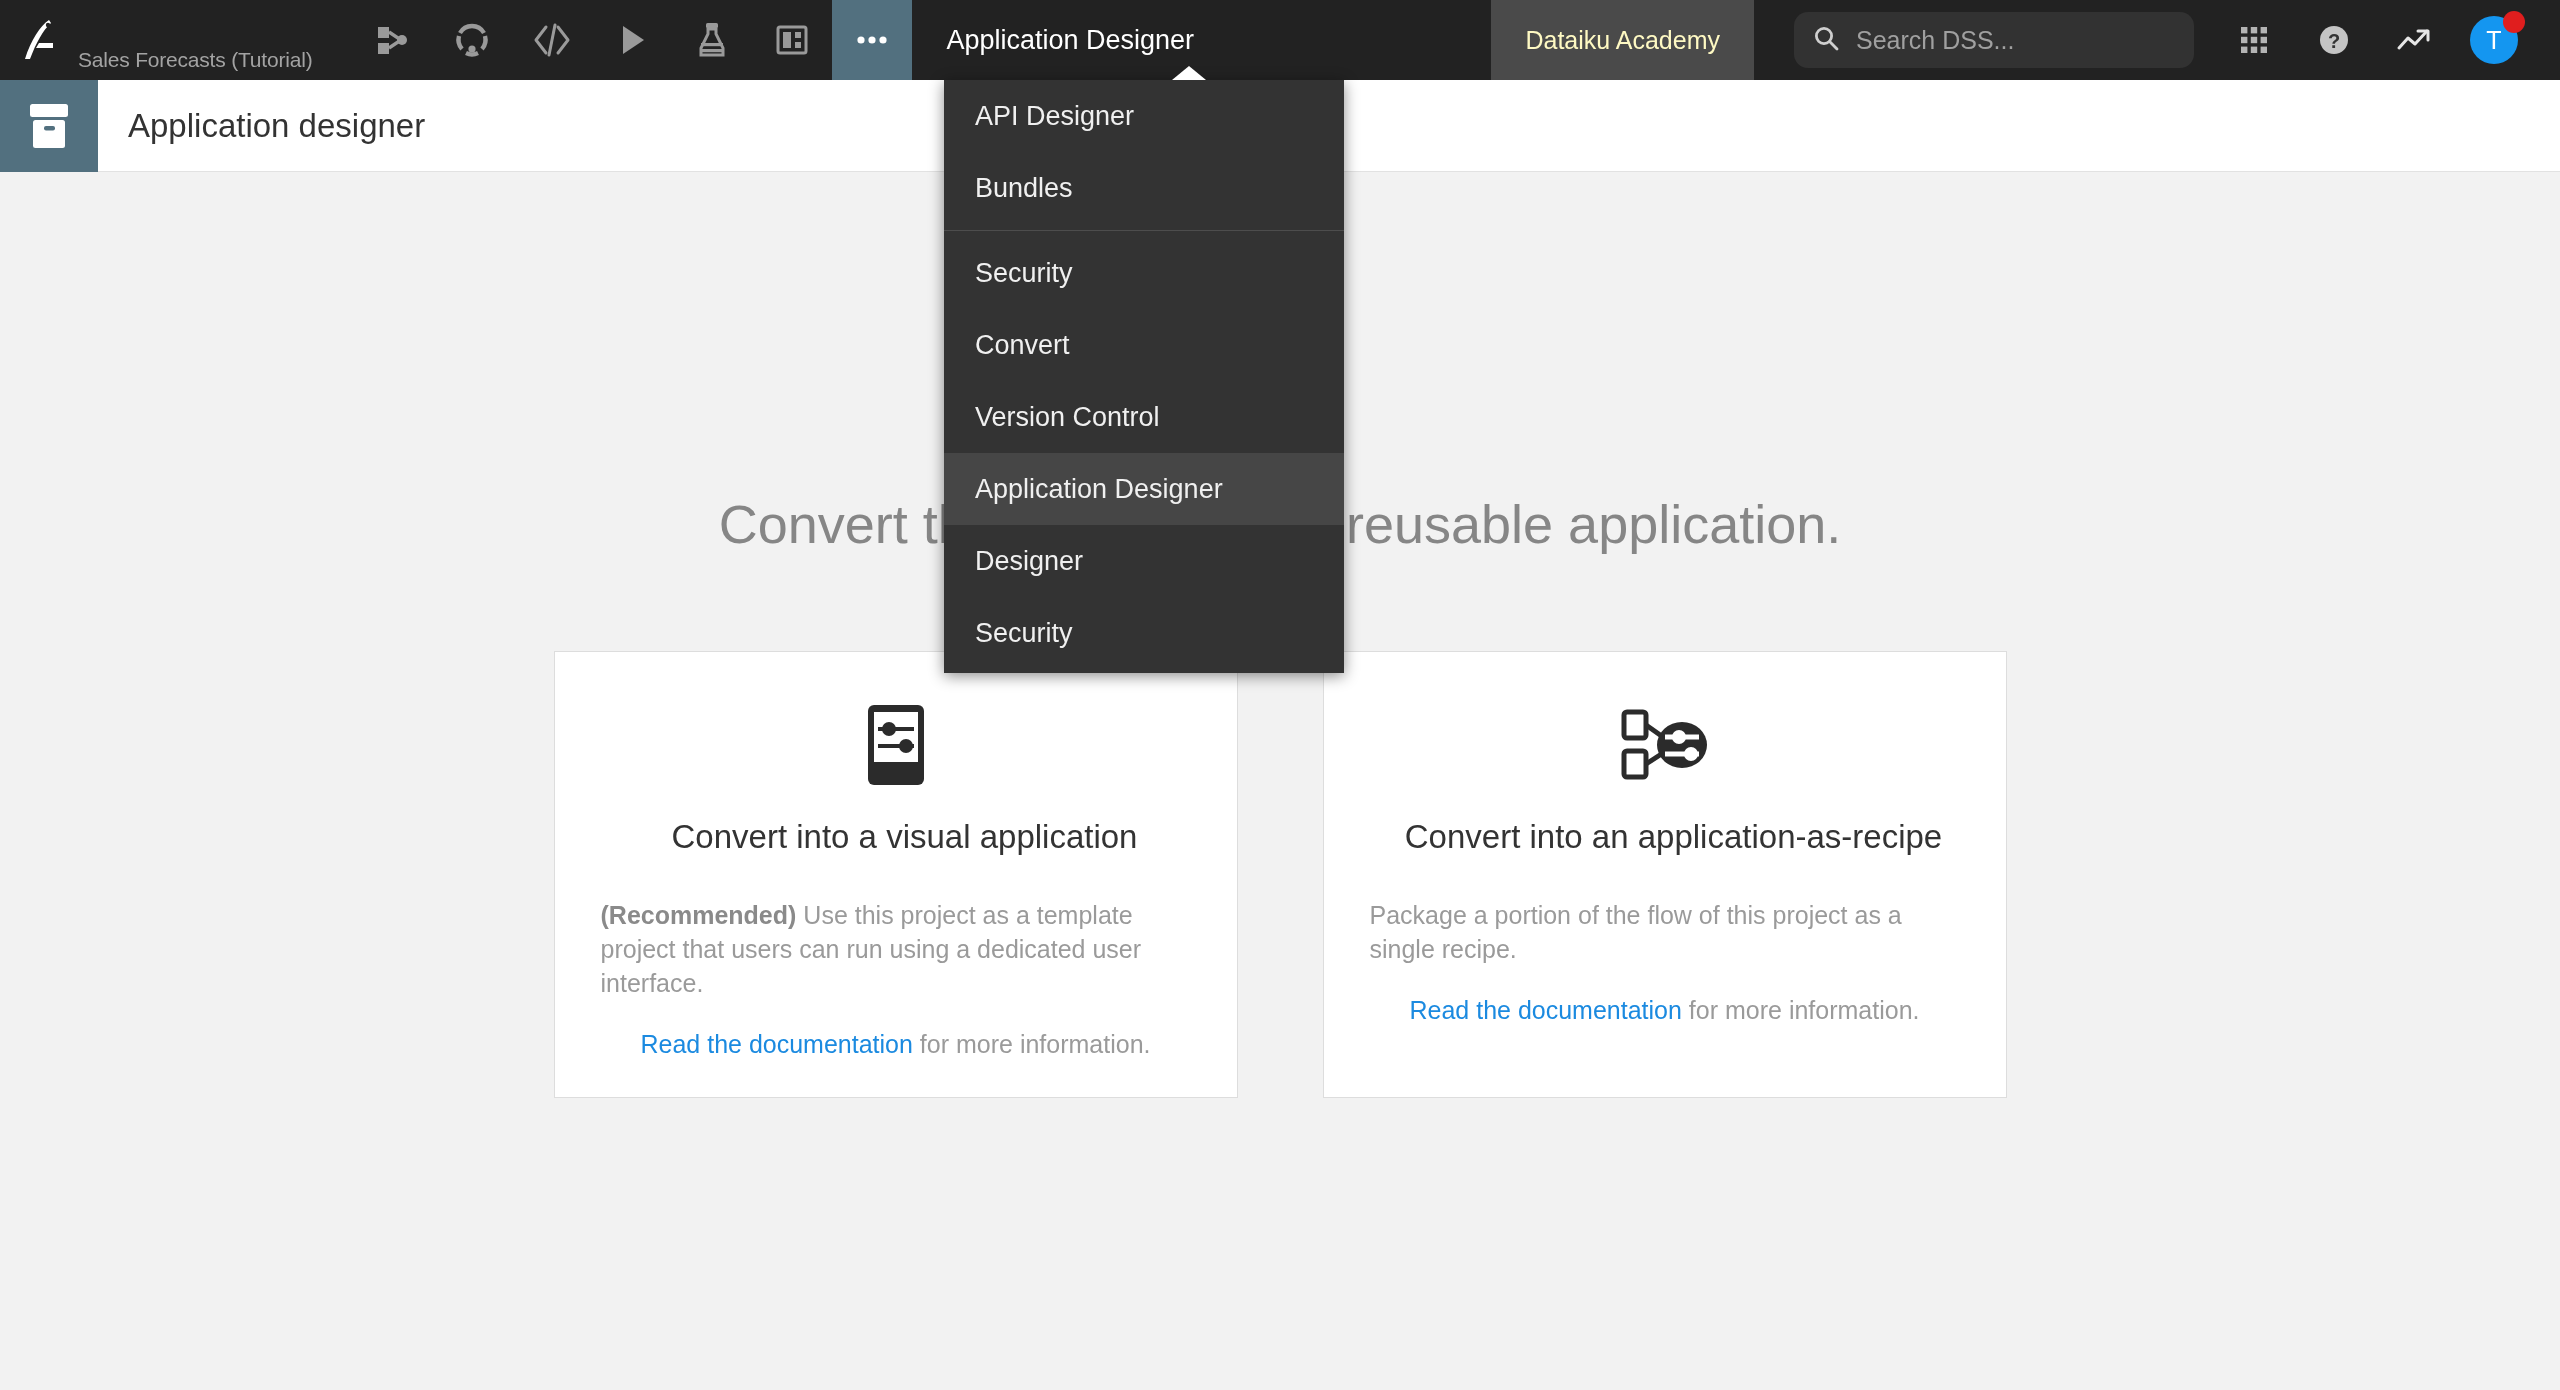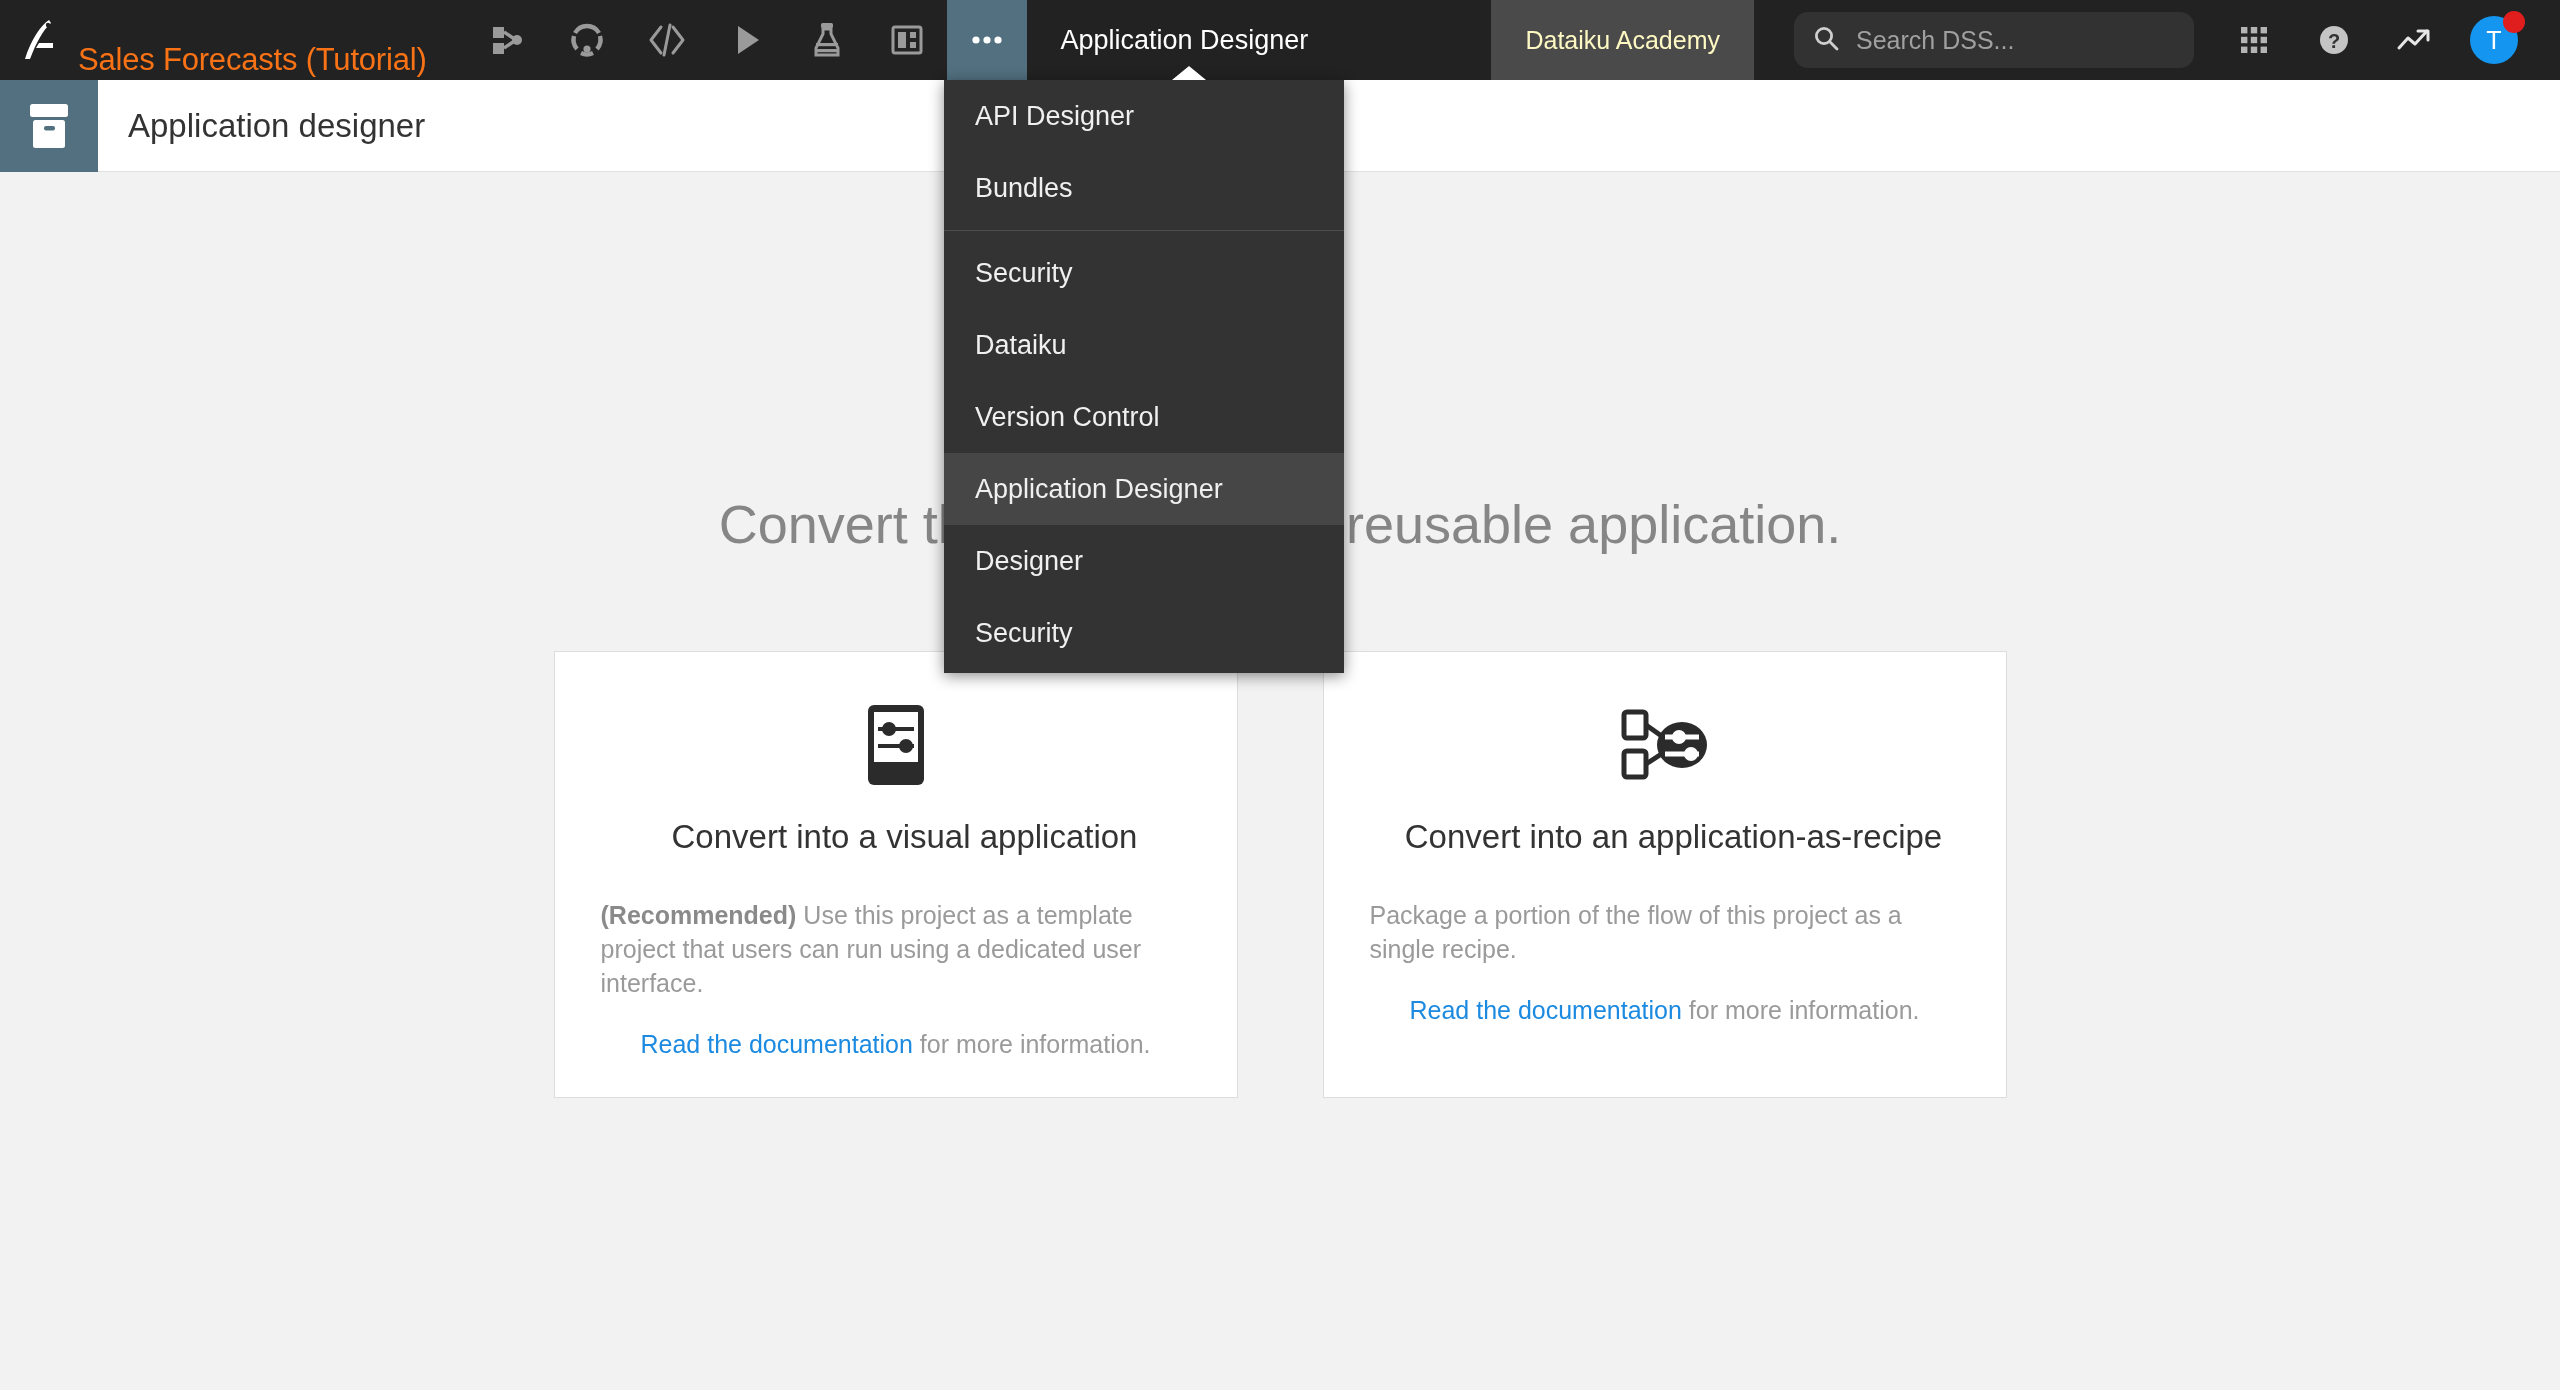--- a/index.html
+++ b/index.html
@@ -18,22 +18,22 @@
     background:#222222;
     display:flex; align-items:center;
   }
   .brand-logo {
     width:78px; height:80px;
     display:flex; align-items:center; justify-content:center;
     flex:0 0 auto;
   }
   .brand-logo svg { display:block; }
   .project-title {
-    color:#f97316;
-    font-size:31px;
+    color:#a3a3a3;
+    font-size:21px;
     font-weight:400;
     white-space:nowrap;
     letter-spacing:-0.2px;
     margin-right:40px;
     flex:0 0 auto;
     margin-top:40px;
   }
   .nav-icons { display:flex; align-items:center; height:80px; flex:0 0 auto; }
   .nav-icon-btn {
     width:80px; height:80px;
@@ -415,18 +415,18 @@
     </div>
   </div>
 </div>
 
 <div class="dropdown-caret"></div>
 <div class="dropdown" id="dropdown-menu">
     <div class="menu-item">API Designer</div>
     <div class="menu-item">Bundles</div>
     <div class="menu-divider"></div>
     <div class="menu-item">Security</div>
-    <div class="menu-item">Dataiku</div>
+    <div class="menu-item">Convert</div>
     <div class="menu-item">Version Control</div>
     <div class="menu-item highlighted">Application Designer</div>
     <div class="menu-item">Designer</div>
     <div class="menu-item">Security</div>
   </div>
 
 </body></html>

